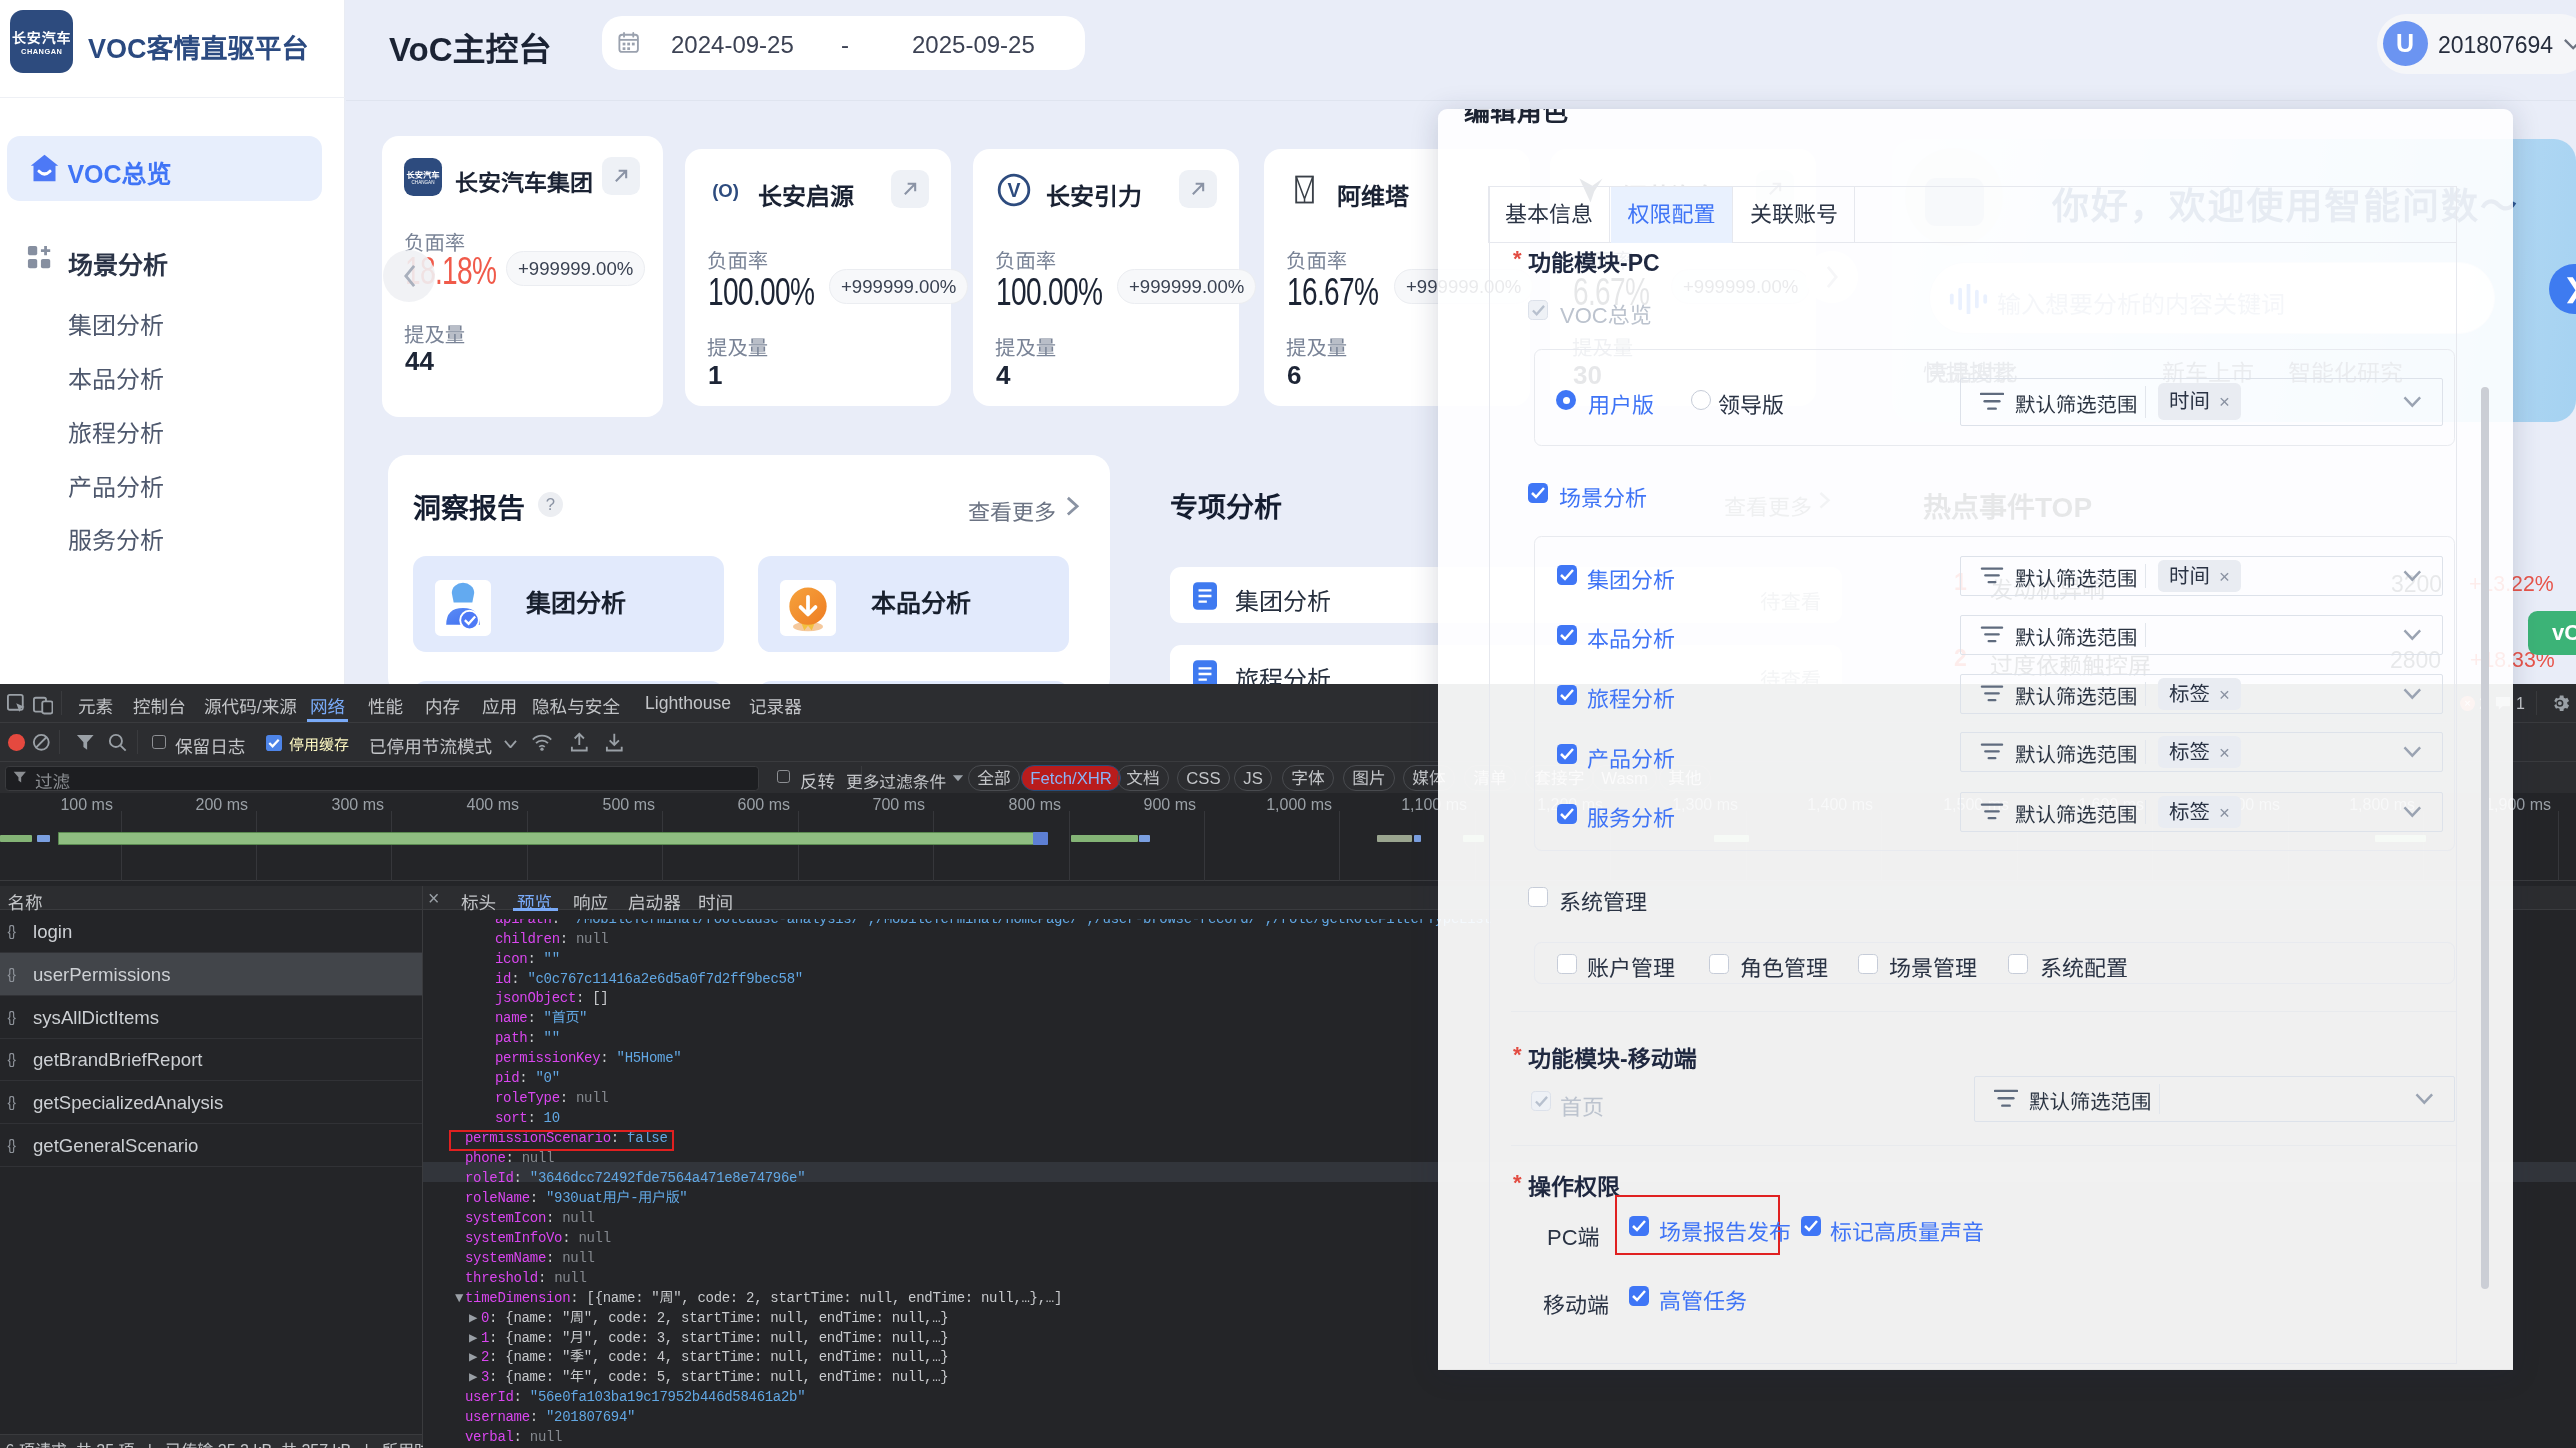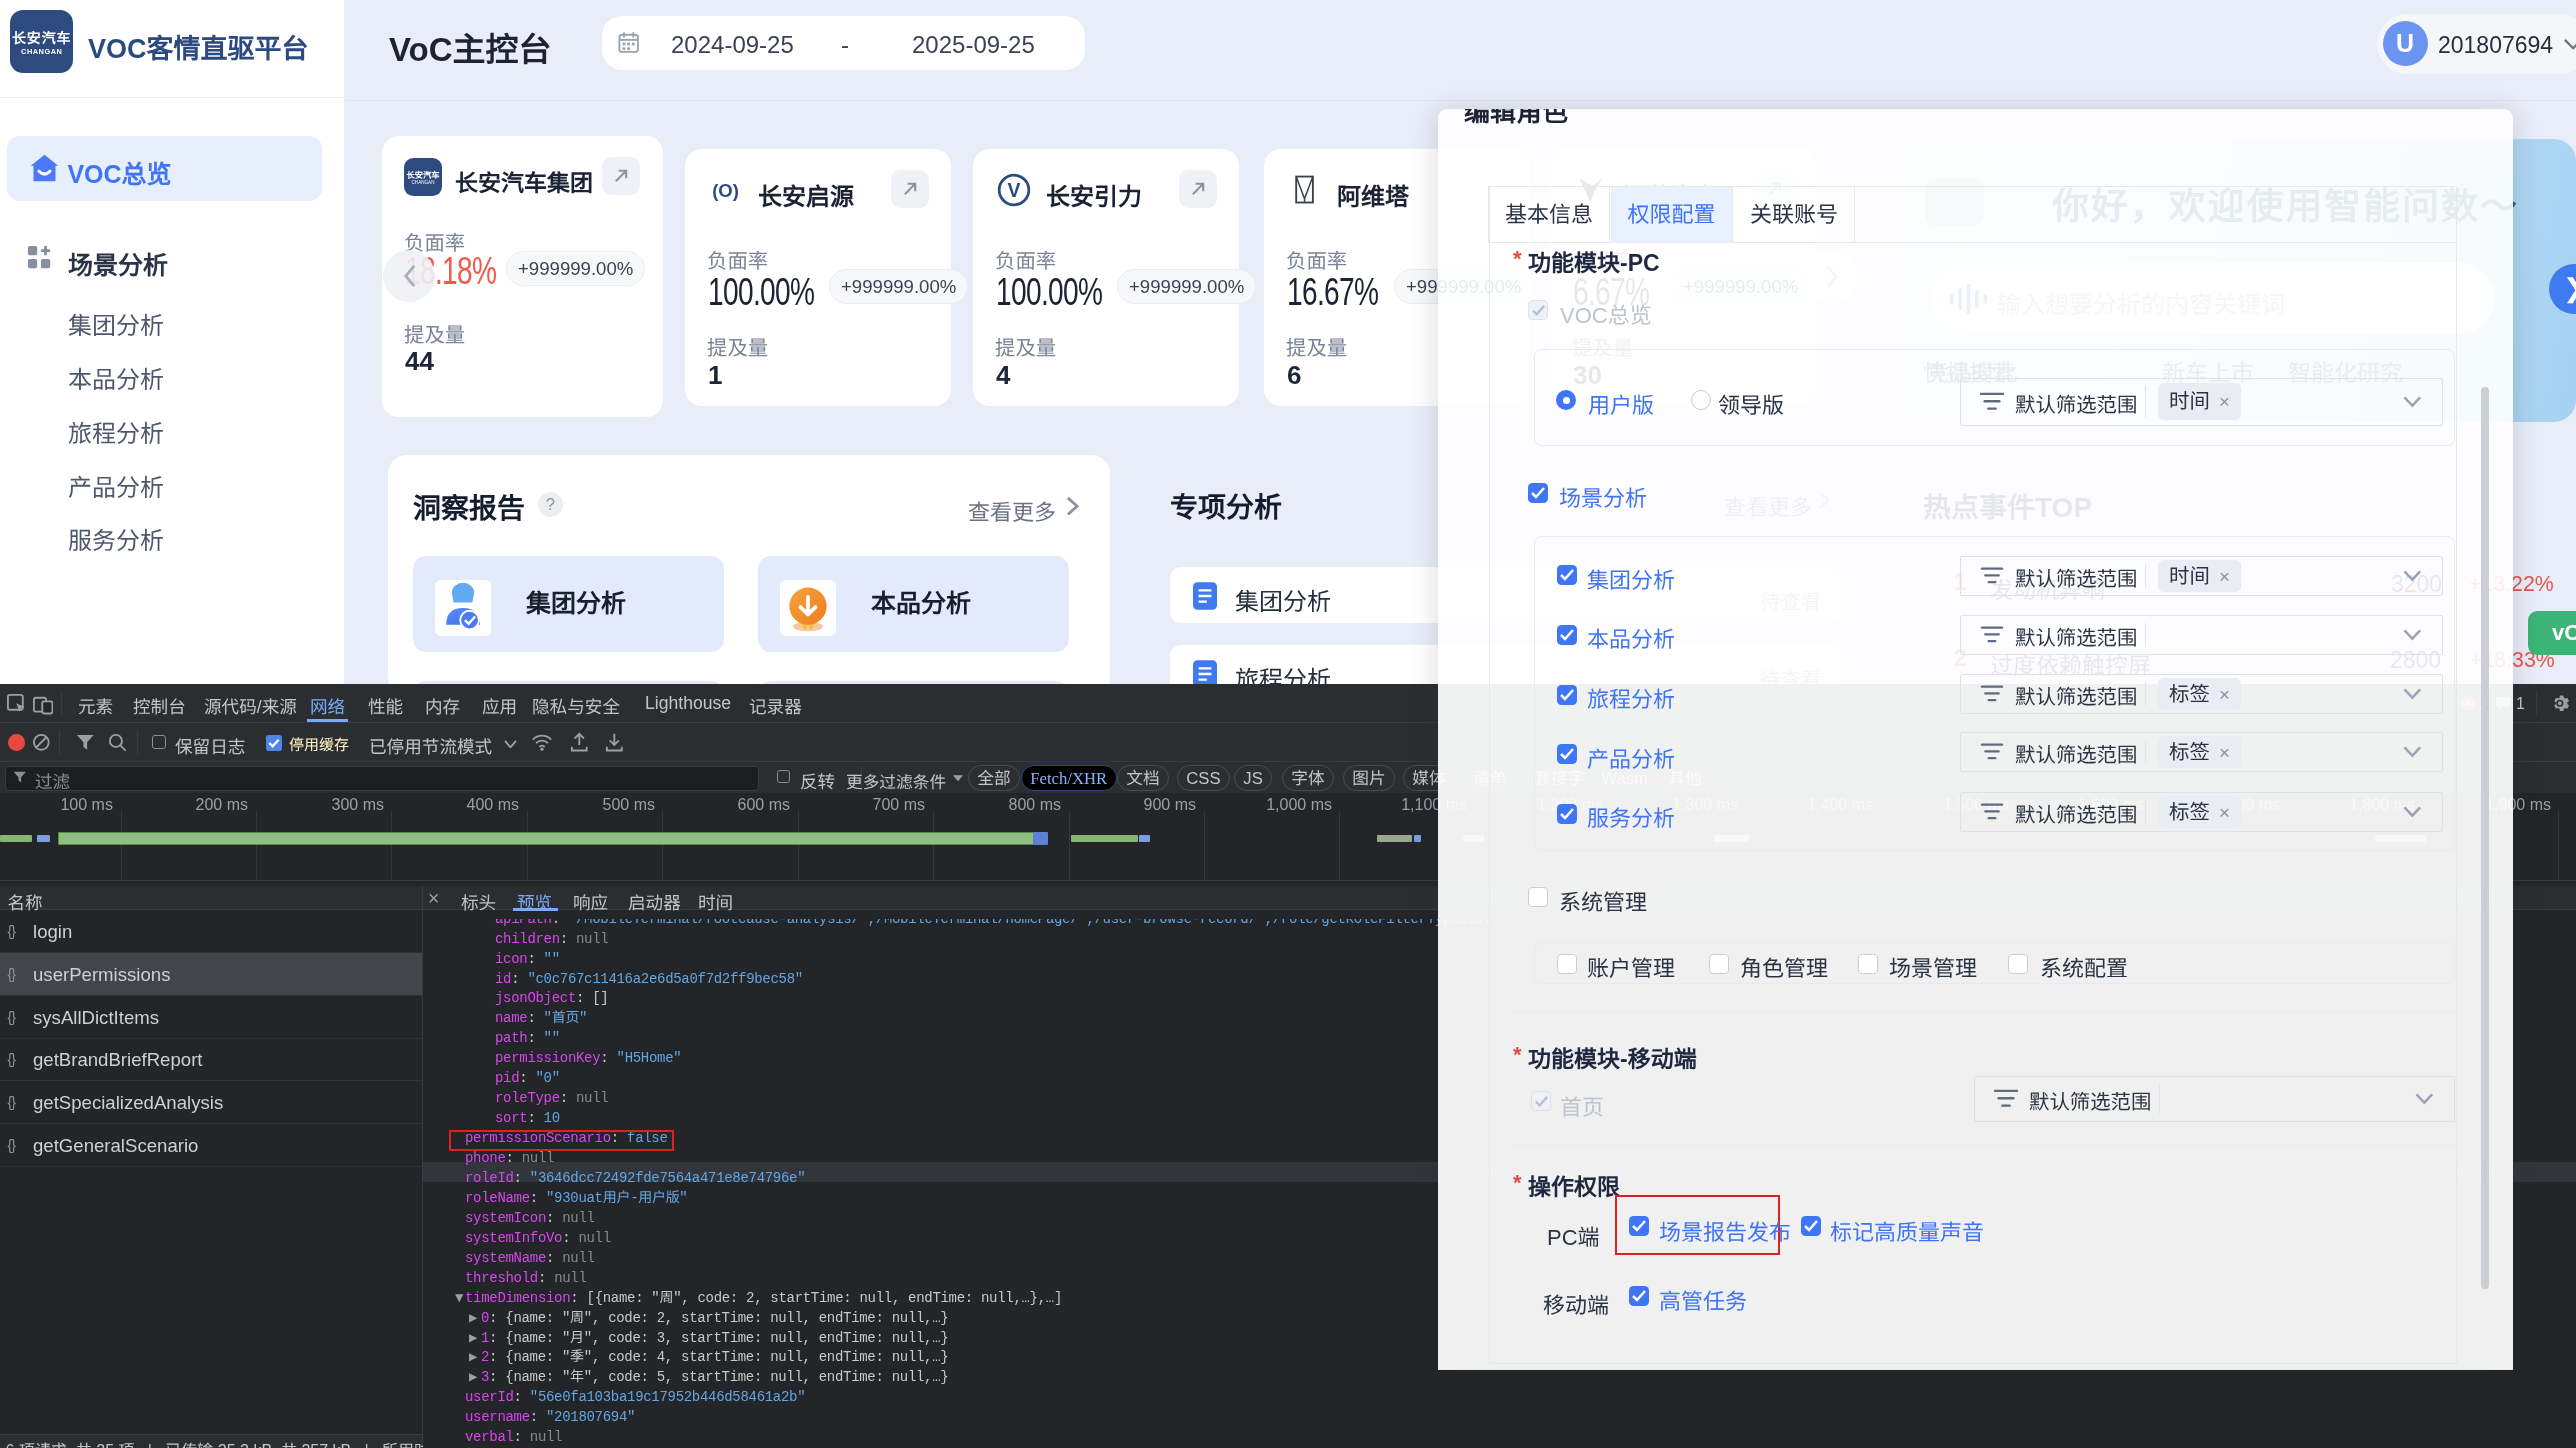--- a/index.html
+++ b/index.html
@@ -55,21 +55,21 @@
   .hotnum { color:#e8544a; font-weight:bold; }
   .hotpct { color:#e8544a; }
   .nextbtn { position:absolute; left:2549px; top:264px; width:50px; height:50px; border-radius:50%; background:#3e7bf0; color:#fff; font-size:26px; text-align:center; line-height:48px; }
   .vcbadge { position:absolute; left:2528px; top:611px; width:65px; height:44px; background:#3cb377; border-radius:9.3px; color:#fff; font-size:22px; font-weight:bold; line-height:44px; padding-left:24px; z-index:1; }
   
   #devtools { position:absolute; left:0; top:684px; width:2576px; height:764px; background:#242528; z-index:2; color:#c7c9cc; }
   .dtbar { position:absolute; left:0; width:2576px; background:#2c2d30; border-bottom:0.9px solid #3a3b3e; }
   .dttab { position:absolute; top:9.3px; font-size:17.6px; color:#c3c5c8; }
   .dttab.act { color:#79aaf8; }
   .chip { position:absolute; top:81px; height:26px; border-radius:13px; font-size:16.7px; color:#c3c5c8; line-height:26px; padding:0 8.3px; border:0.9px solid #494b4f; }
-  .chip.act { background:#000000; color:#8ab4f8; border-color:#264d79;font-family:Liberation Serif, serif; }
+  .chip.act { background:#b91c1c; color:#8ab4f8; border-color:#264d79; }
   .gridl { position:absolute; top:127px; width:0.9px; height:70px; background:#36373b; }
   .mslabel { position:absolute; top:112px; font-size:16px; color:#9aa0a6; }
   .bar { position:absolute; border-radius:0.9px; }
   .reqrow { position:absolute; left:0; width:422px; height:43px; border-bottom:0.9px solid #313236; font-size:18.6px; color:#cdd0d4; line-height:43px; }
   .reqrow .ric { position:absolute; left:7.4px; top:13px; color:#8f949b; font-size:14px; letter-spacing:-0.9px; line-height:16.7px;}
   .reqrow .rtx { position:absolute; left:33px; }
   .ptab { position:absolute; top:205px; font-size:17.6px; color:#c3c5c8; }
   .jsonpane { position:absolute; left:423px; top:235px; width:2153px; height:530px; overflow:hidden; font-family:"Liberation Mono",monospace; font-size:14px; letter-spacing:-0.3px; }
   .jrow { position:absolute; white-space:nowrap; height:19.5px; line-height:19.5px; }
   .jk { color:#d946ef; }

